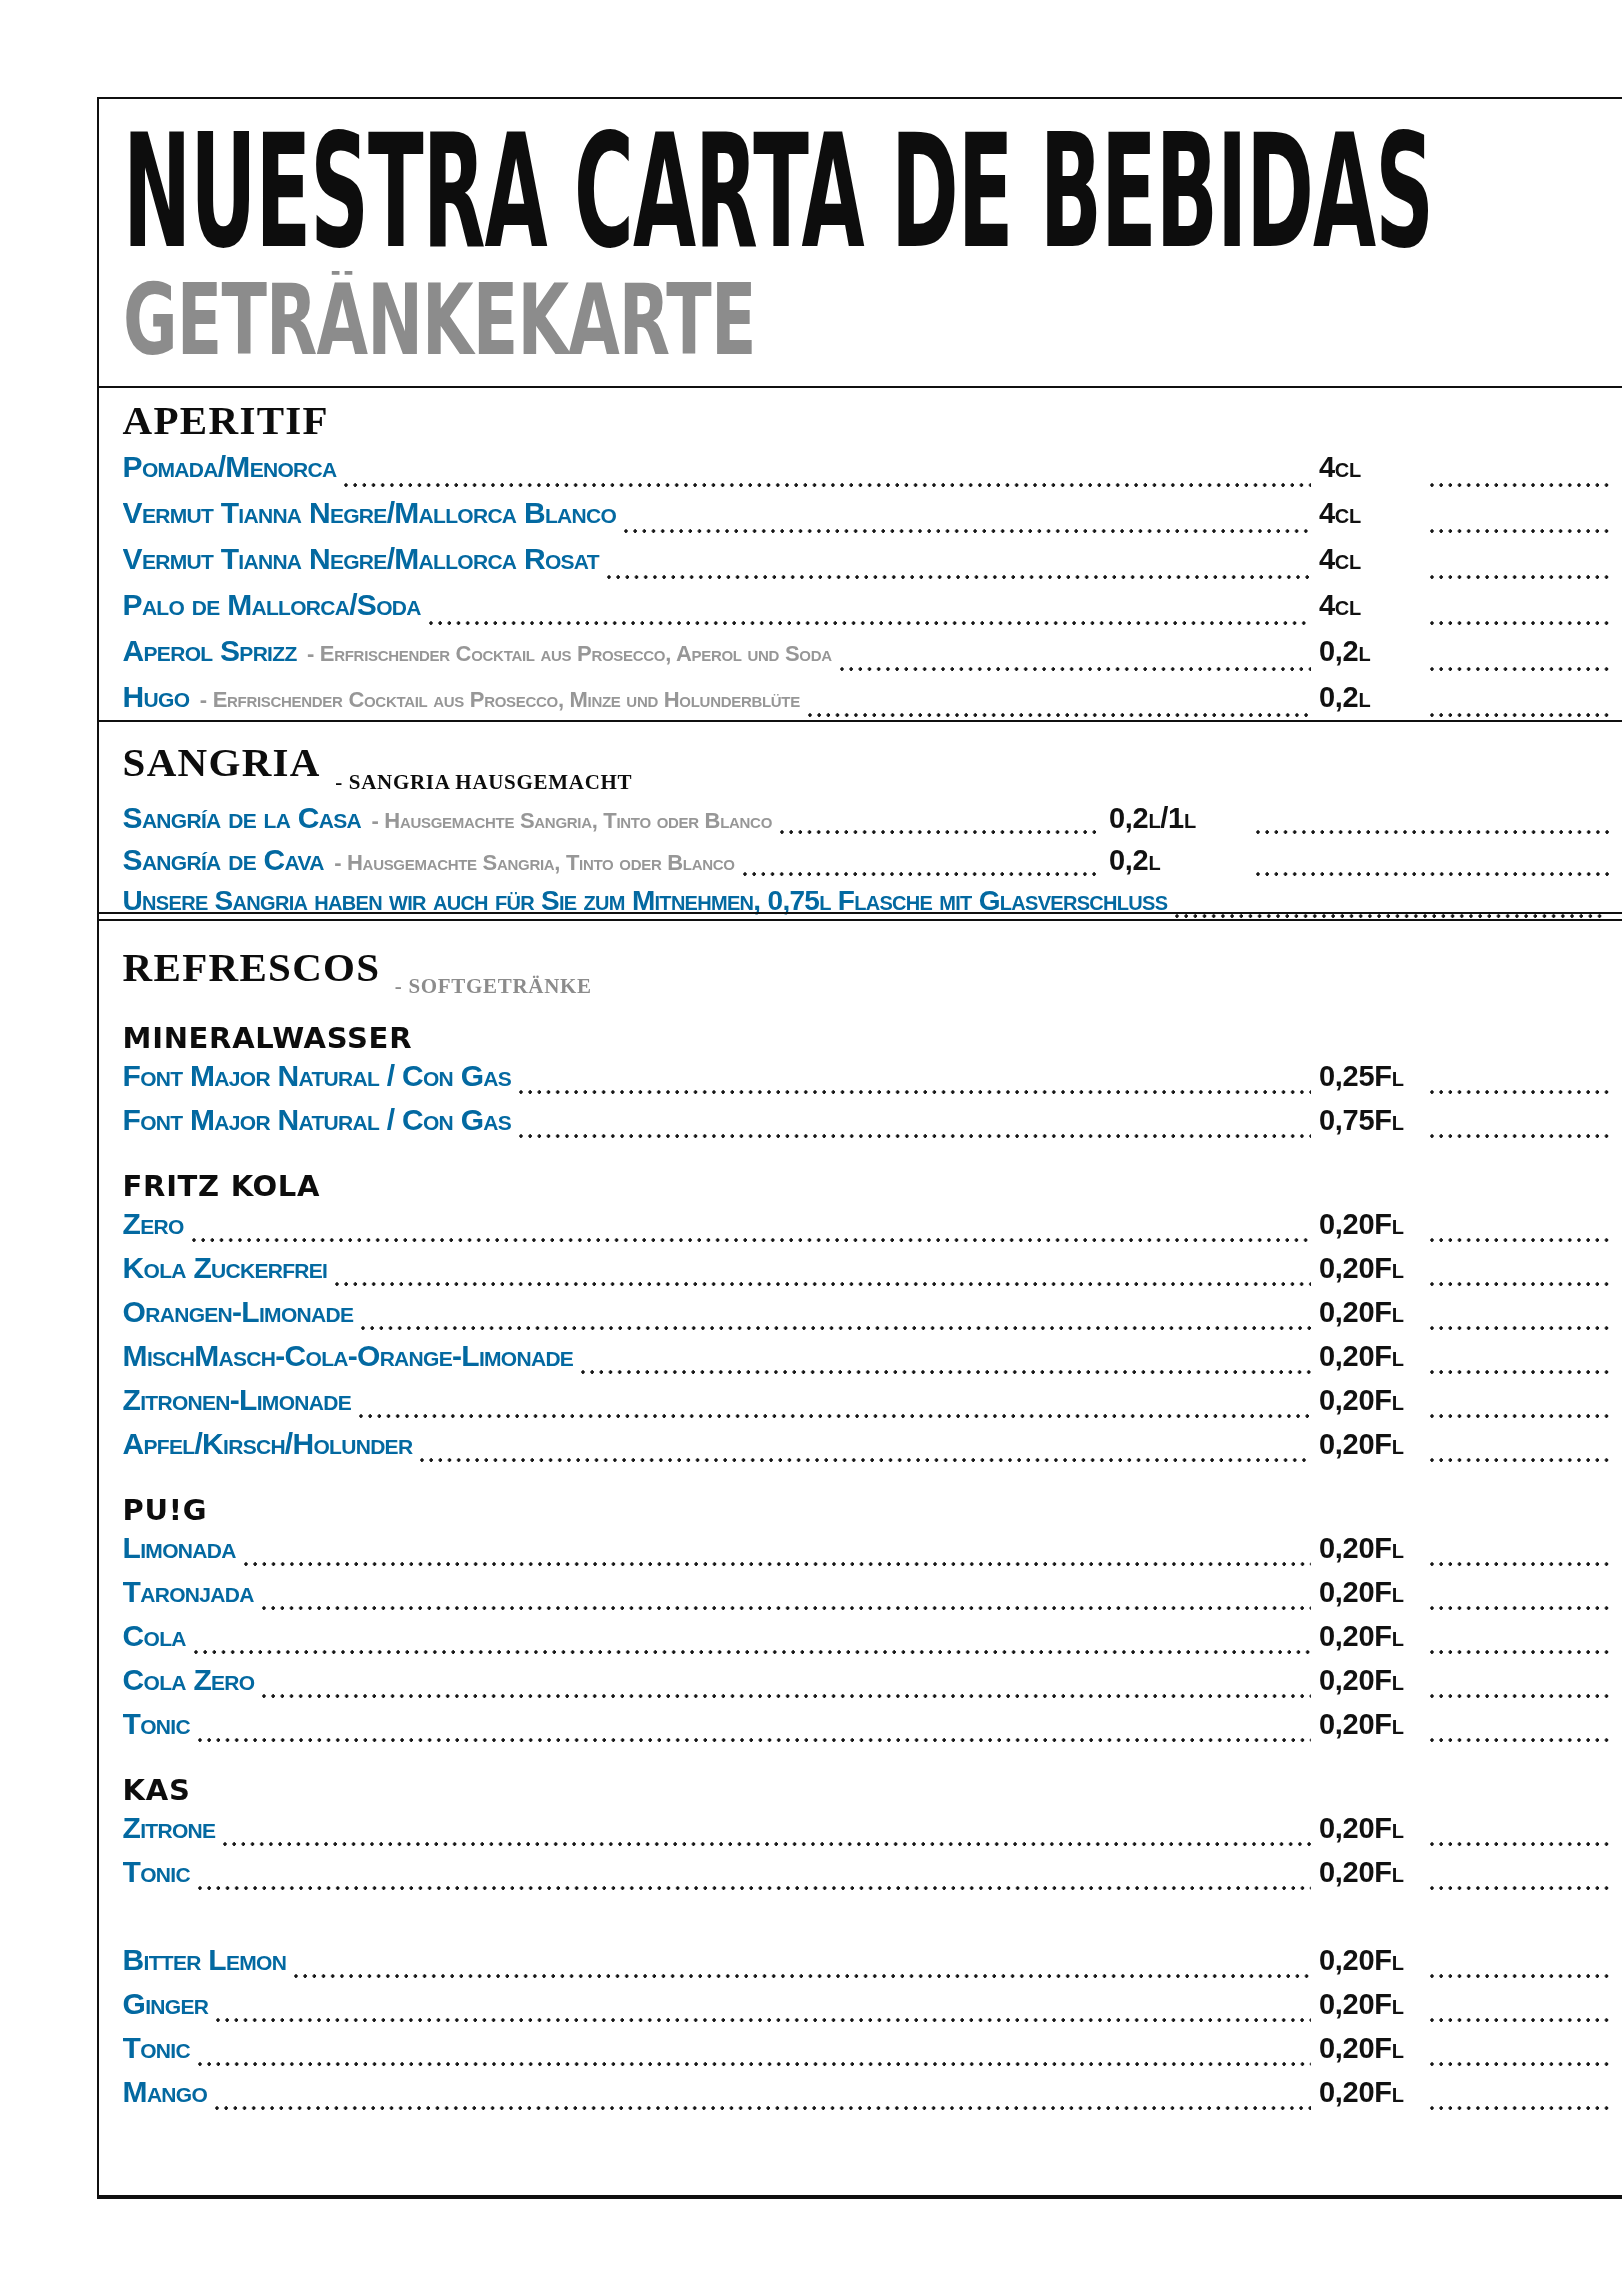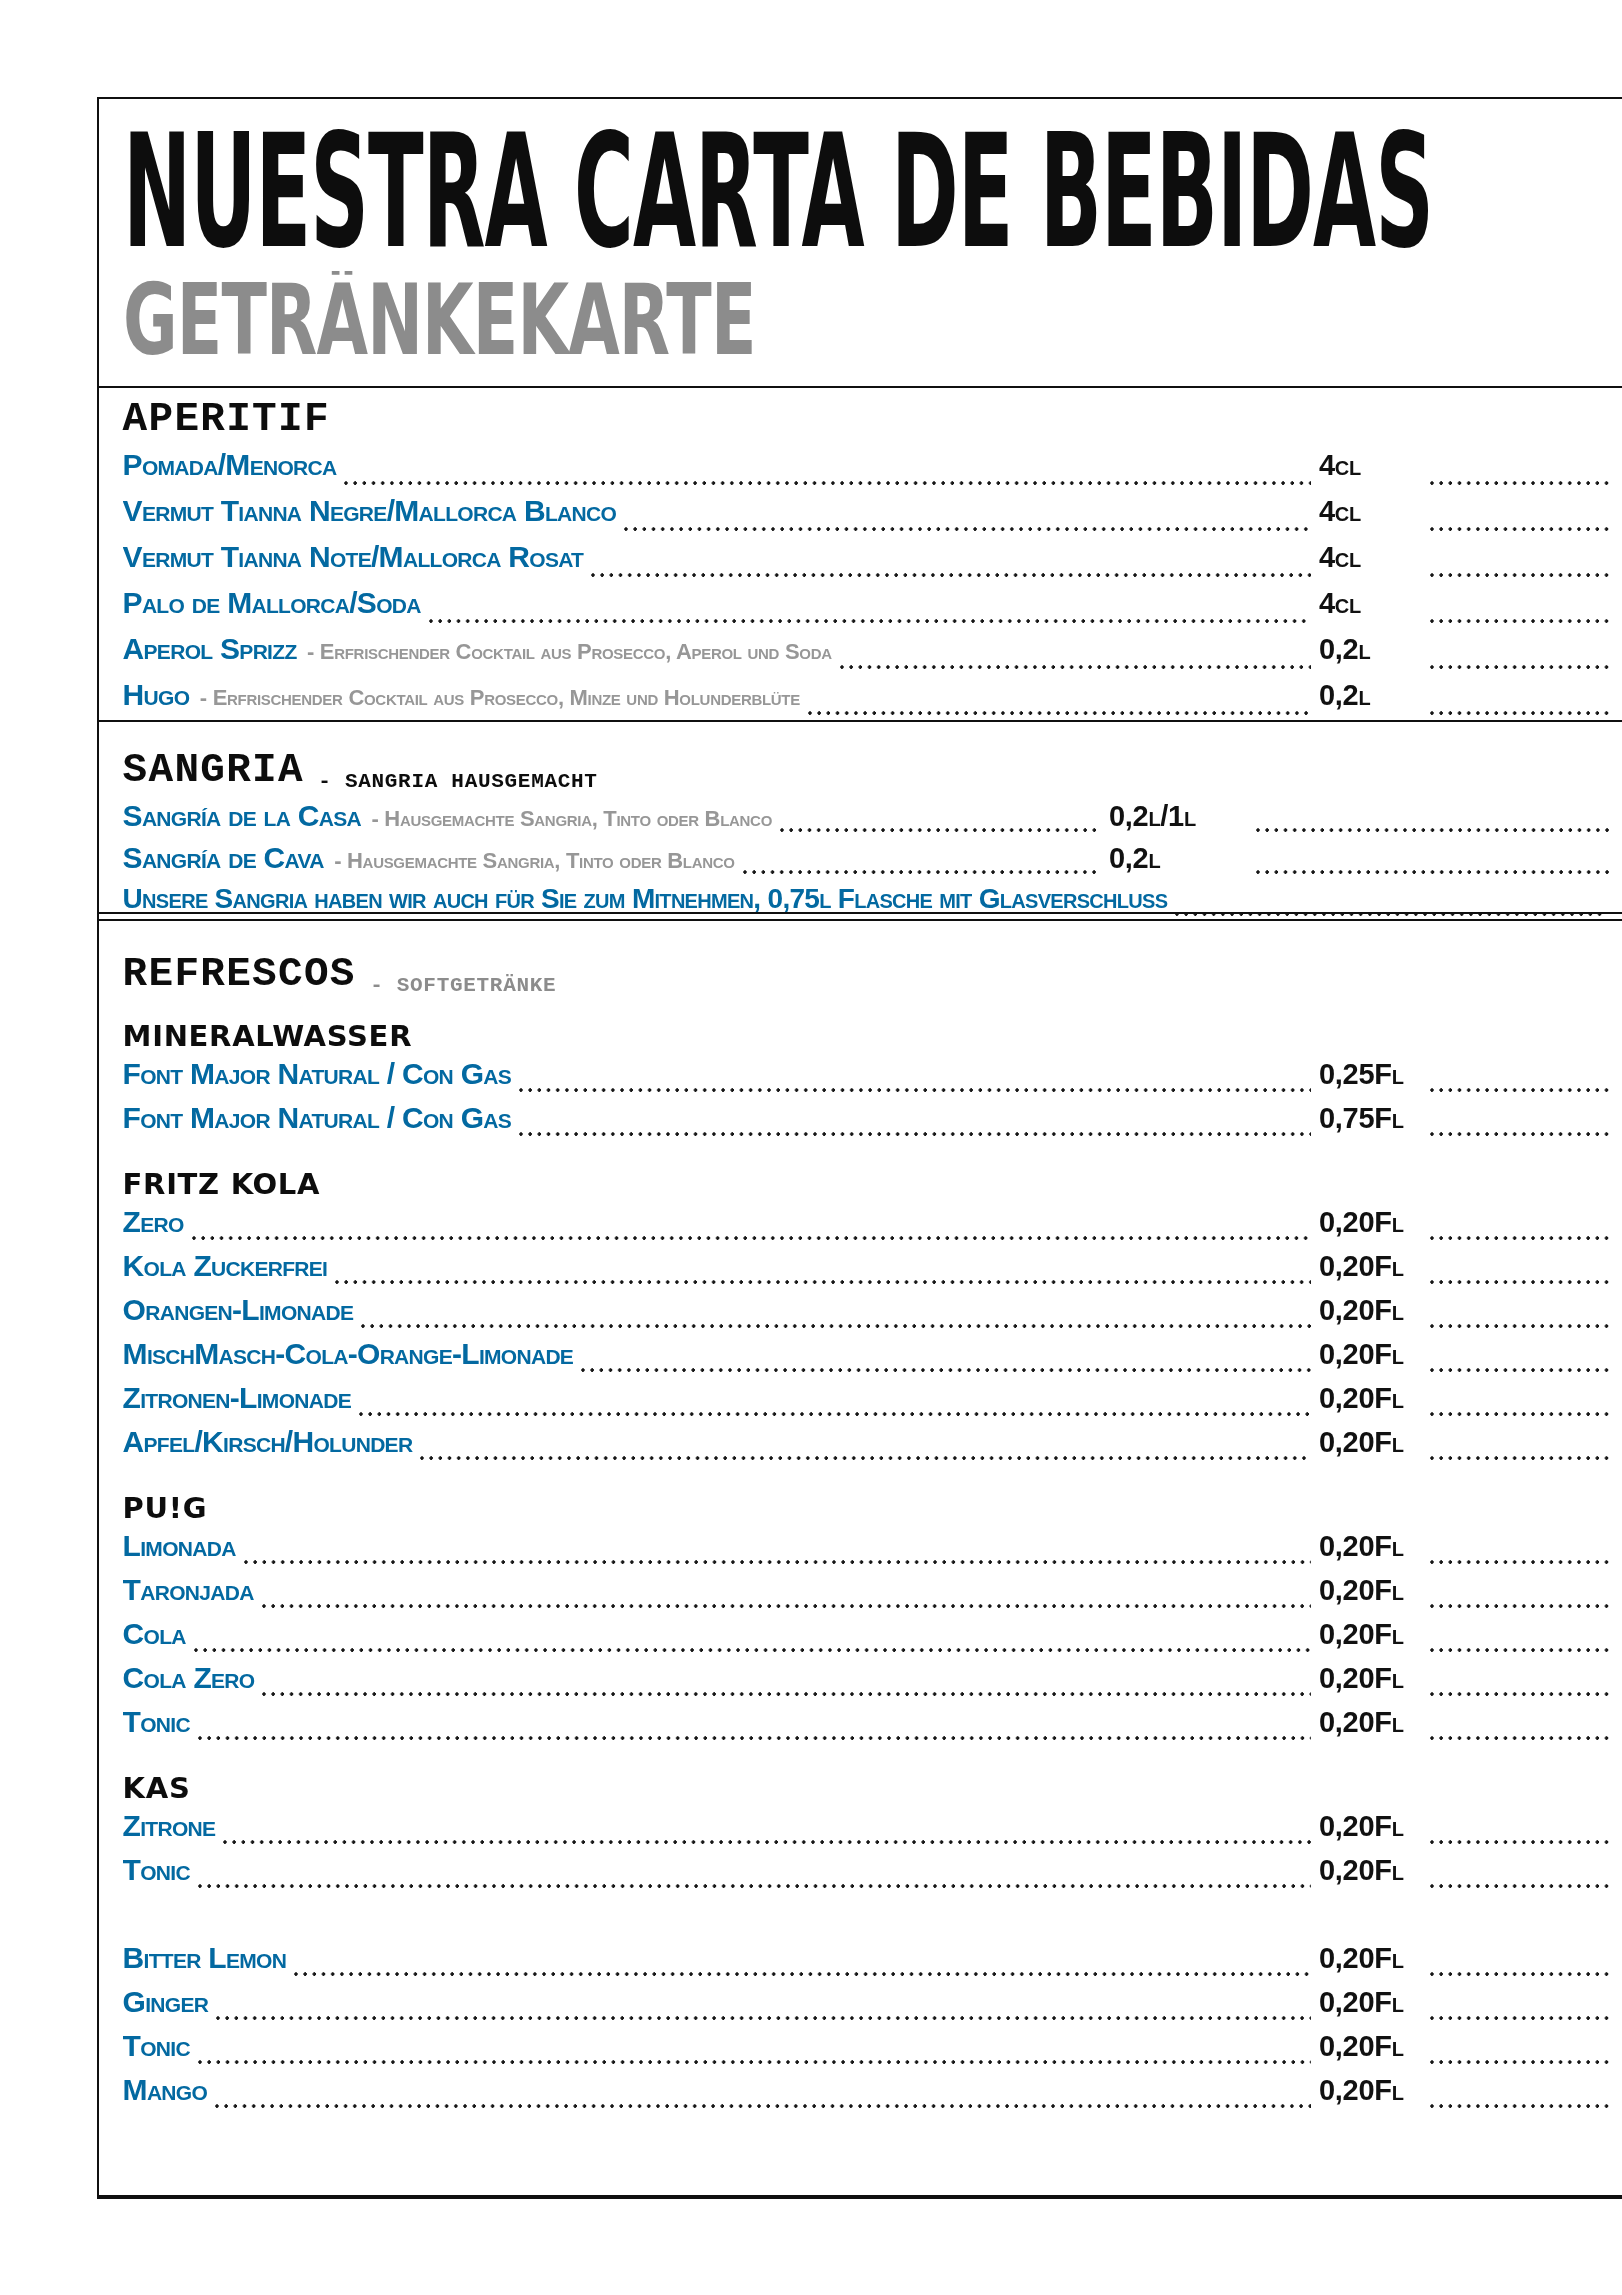--- a/index.html
+++ b/index.html
@@ -27,22 +27,22 @@
     font-family:"DejaVu Sans",sans-serif;font-weight:bold;
     font-size:98px;line-height:98px;letter-spacing:-1.3px;
     transform:scaleX(0.68);transform-origin:0 50%;color:#8c8c8c;
   }
   
   .section{box-sizing:border-box;border-top:2px solid #101010;padding:3.9px 26px 0 23.6px;}
   #sec-aperitif{flex:none;height:334px;}
   #sec-sangria{flex:none;height:192px;}
   #sec-refrescos{flex:1;}
   .dsep{flex:none;height:5.2px;border-top:2px solid #101010;}
-  .sec-head{display:flex;align-items:flex-end;gap:14.4px;margin:3.9px 0 6.5px;
-    font-family:Liberation Mono, monospace;font-weight:bold;}
+  .sec-head{display:flex;align-items:center;gap:14.4px;margin:3.9px 0 6.5px;
+    font-family:Liberation Serif, serif;font-weight:bold;}
   .s-rf .sec-head{margin:9.2px 0 14.4px;}
   .sec-title{font-size:41px;letter-spacing:1.3px;color:#0d0d0d;}
   .sec-sub{font-size:21px;letter-spacing:0.7px;color:#0d0d0d;margin-top:40px;}
   .sec-sub.gray{color:#8c8c8c;}
   .sub-h{font-family:"DejaVu Sans",sans-serif;font-weight:bold;font-size:29px;
     letter-spacing:0.7px;height:43px;display:flex;align-items:center;color:#0d0d0d;margin-top:17px;}
   .ggap{height:44px;}
   
   .row{display:flex;align-items:baseline;white-space:nowrap;overflow:hidden;}
   .s-ap .row{height:46px;}
@@ -87,21 +87,21 @@
           <span class="price">4cl</span>
           <span class="tail"></span>
         </div>
         <div class="row">
           <span class="nm">Vermut Tianna Negre/Mallorca Blanco</span>
           <span class="leader"></span>
           <span class="price">4cl</span>
           <span class="tail"></span>
         </div>
         <div class="row">
-          <span class="nm">Vermut Tianna Note/Mallorca Rosat</span>
+          <span class="nm">Vermut Tianna Negre/Mallorca Rosat</span>
           <span class="leader"></span>
           <span class="price">4cl</span>
           <span class="tail"></span>
         </div>
         <div class="row">
           <span class="nm">Palo de Mallorca/Soda</span>
           <span class="leader"></span>
           <span class="price">4cl</span>
           <span class="tail"></span>
         </div>

